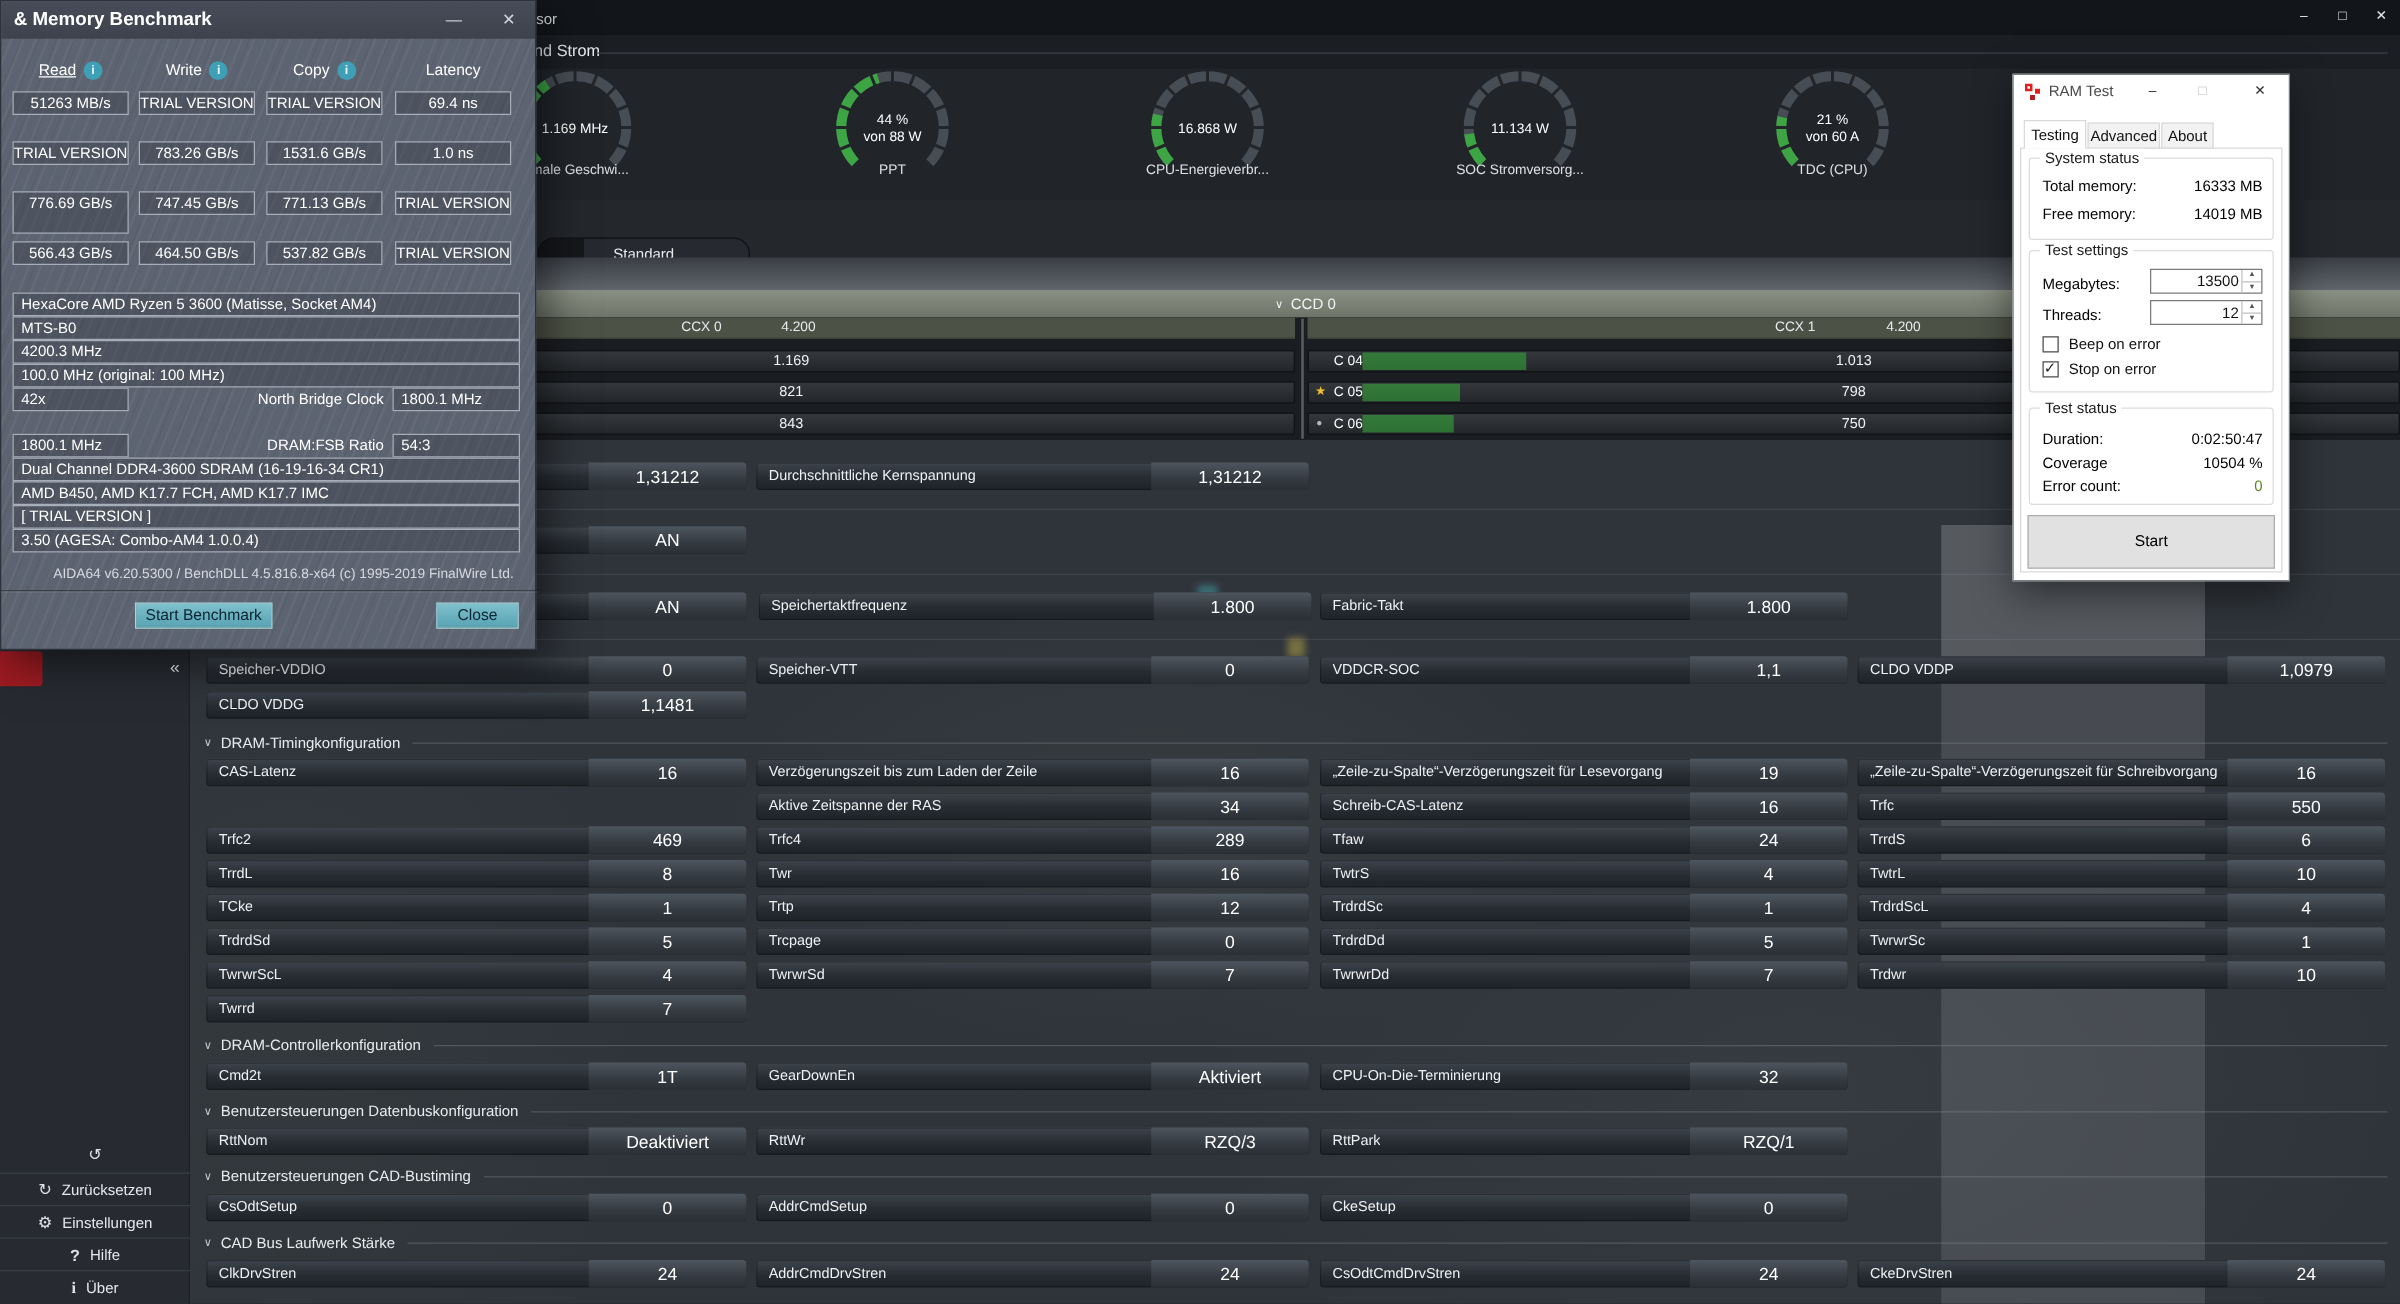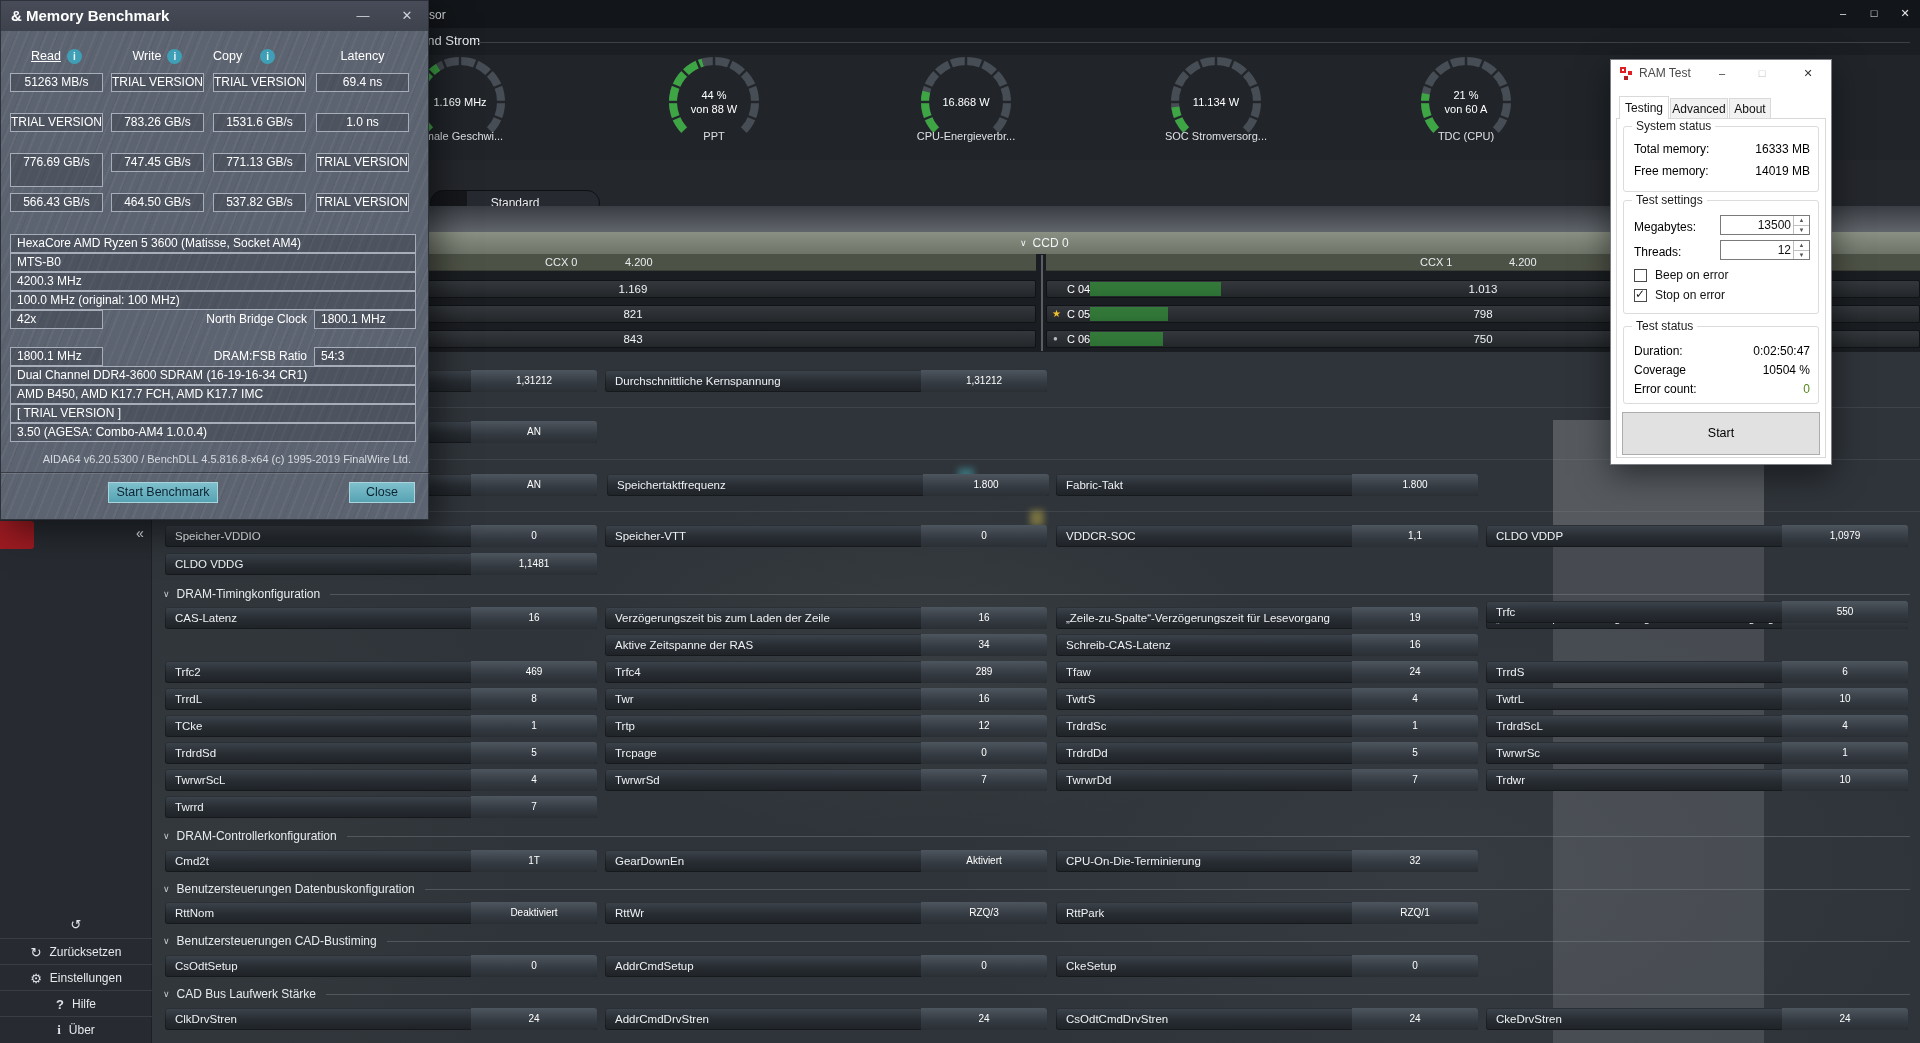--- a/index.html
+++ b/index.html
@@ -30,21 +30,21 @@
   .winctl{top:3px;width:22px;height:20px;line-height:20px;text-align:center;font-size:11px;color:#e8e8e8}
   .std-btn{left:430px;top:190px;width:170px;height:26px;border-radius:13px;border:1px solid #0e1013;
     background:linear-gradient(90deg,#15171b 0,#15171b 36px,#26292f 36px);color:#e8eaec;font-size:12px;text-align:center;line-height:24px}
   .ccd-label{display:flex;align-items:center;gap:6px;color:#f2f4f5;font-size:12px;height:22px}
   .ccxtxt{font-size:11px;color:#e9ecef;line-height:17px}
   .vdiv{left:1041px;top:255px;width:2px;height:96px;background:rgba(154,160,166,.5)}
   .corerow{background:linear-gradient(180deg,#34383d,#232629);border:1px solid #111316;border-radius:2px}
   
   .pill{border-radius:3px;background:linear-gradient(180deg,#3d444c,#272c32 55%,#1f2328);box-shadow:inset 0 0 0 1px rgba(0,0,0,.28)}
   .plab{position:absolute;left:10px;top:0;height:22px;line-height:22px;font-size:11.5px;color:#eef1f4;white-space:nowrap;max-width:280px;overflow:hidden}
-  .pval{position:absolute;right:0;top:0;width:126px;height:22px;line-height:22px;text-align:center;font-size:10px;color:#fff;
+  .pval{position:absolute;right:0;top:0;width:126px;height:22px;line-height:22px;text-align:center;font-size:14px;color:#fff;
     background:linear-gradient(180deg,#4d555e,#343a41 60%,#2a2f35);border-radius:0 3px 3px 0}
   .sechead{display:flex;align-items:center;height:16px;color:#e8ebee;font-size:12px}
   .sechead .chev{color:#c7ccd2;font-size:9px;margin-right:7px}
   .sechead .ln{flex:1;height:1px;background:rgba(150,156,164,.33);margin-left:10px}
   .tline{height:1px;background:rgba(160,166,174,.14)}
   
   .sidebar{left:0;top:0;width:152px;height:1043px;background:#272b31;border-right:1px solid #1d2126}
   .sb-sep{position:absolute;left:0;width:152px;height:1px;background:#383d44}
   .sb-item{position:absolute;left:0;width:152px;height:24px;display:flex;align-items:center;justify-content:center;gap:8px;color:#e6e9ec;font-size:12px}
   .sb-ico{font-size:13px;color:#dfe3e7}
@@ -310,21 +310,21 @@
       <div class="pval">16</div>
     </div>
     <div class="pill" style="position: absolute; left: 605px; top: 634px; width: 442px; height: 22px;">
       <div class="plab">Aktive Zeitspanne der RAS</div>
       <div class="pval">34</div>
     </div>
     <div class="pill" style="position: absolute; left: 1056px; top: 634px; width: 422px; height: 22px;">
       <div class="plab">Schreib-CAS-Latenz</div>
       <div class="pval">16</div>
     </div>
-    <div class="pill" style="position: absolute; left: 1486px; top: 601px; width: 422px; height: 22px; padding-left: 26px;">
+    <div class="pill" style="position: absolute; left: 1486px; top: 634px; width: 422px; height: 22px; padding-left: 26px;">
       <div class="plab">Trfc</div>
       <div class="pval">550</div>
     </div>
     <div class="pill" style="position: absolute; left: 165px; top: 661px; width: 432px; height: 22px;">
       <div class="plab">Trfc2</div>
       <div class="pval">469</div>
     </div>
     <div class="pill" style="position: absolute; left: 605px; top: 661px; width: 442px; height: 22px;">
       <div class="plab">Trfc4</div>
       <div class="pval">289</div>
@@ -521,21 +521,21 @@
   <div class="tbtn" style="left:107px;width:110px">Start Benchmark</div>
   <div class="tbtn" style="left:348px;width:66px">Close</div>
 <div style="position: absolute; left: 9px; top: 46px; width: 93px; height: 18px; display: flex; align-items: center; justify-content: center; gap: 6px;">
       <span style="font-size: 12.5px; color: rgb(255, 255, 255); text-decoration: underline;">Read</span>
       <span class="info">i</span>
     </div>
     <div style="position: absolute; left: 110px; top: 46px; width: 93px; height: 18px; display: flex; align-items: center; justify-content: center; gap: 6px;">
       <span style="font-size: 12.5px; color: rgb(255, 255, 255);">Write</span>
       <span class="info">i</span>
     </div>
-    <div style="position: absolute; left: 212px; top: 46px; width: 93px; height: 18px; display: flex; align-items: center; justify-content: flex-start; gap: 18px;">
+    <div style="position: absolute; left: 212px; top: 46px; width: 93px; height: 18px; display: flex; align-items: center; justify-content: center; gap: 6px;">
       <span style="font-size: 12.5px; color: rgb(255, 255, 255);">Copy</span>
       <span class="info">i</span>
     </div>
     <div style="position: absolute; left: 315px; top: 46px; width: 93px; height: 18px; display: flex; align-items: center; justify-content: center; gap: 6px;">
       <span style="font-size: 12.5px; color: rgb(255, 255, 255);">Latency</span>
     </div>
     <div class="gbox" style="position: absolute; left: 9px; top: 72px; width: 93px; height: 19px;">51263 MB/s</div>
     <div class="gbox" style="position: absolute; left: 110px; top: 72px; width: 93px; height: 19px;">TRIAL VERSION</div>
     <div class="gbox" style="position: absolute; left: 212px; top: 72px; width: 93px; height: 19px;">TRIAL VERSION</div>
     <div class="gbox" style="position: absolute; left: 315px; top: 72px; width: 93px; height: 19px;">69.4 ns</div>

